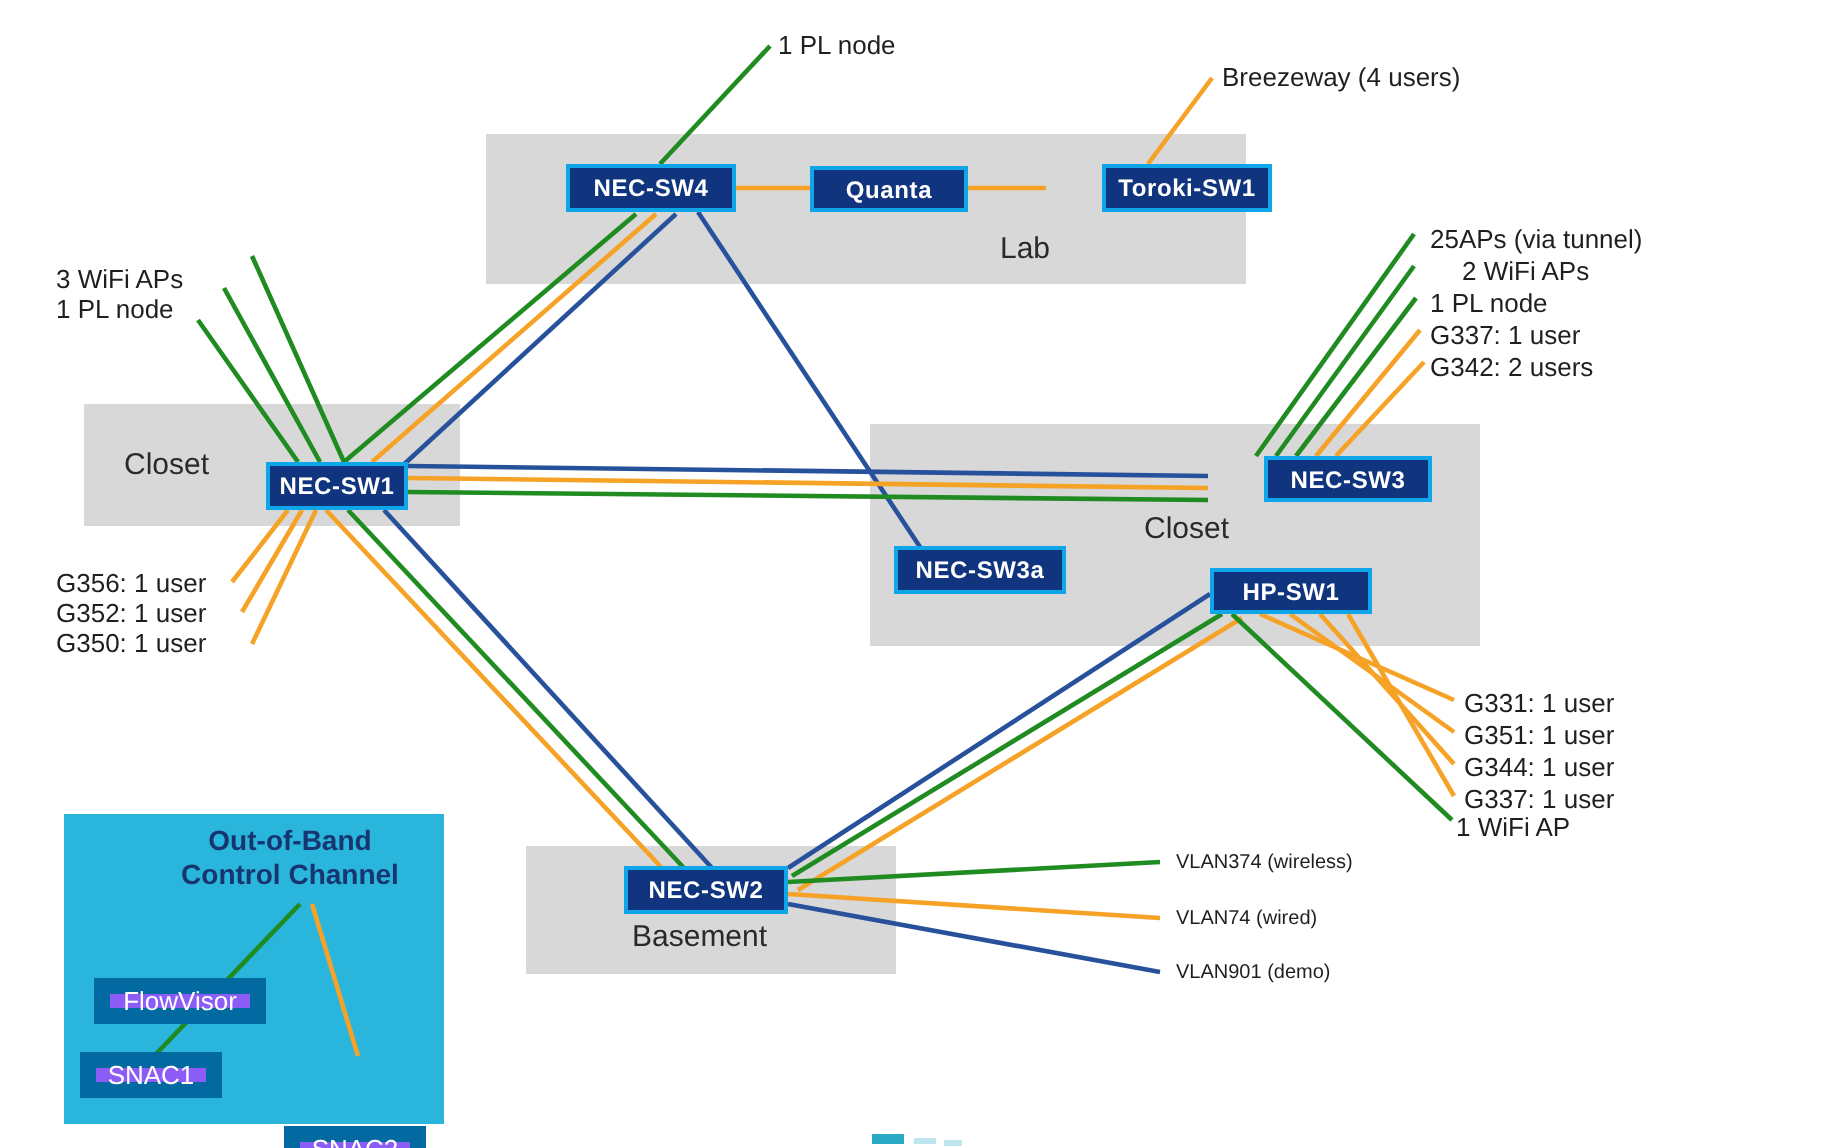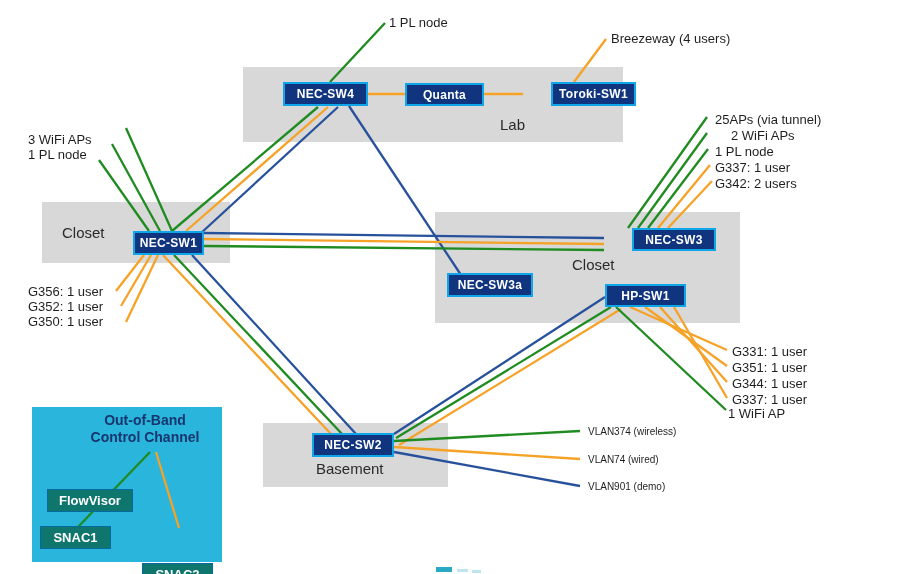--- a/index.html
+++ b/index.html
@@ -13,22 +13,22 @@
   svg.wires{position:absolute;left:0;top:0;z-index:1;}
   .node{
     position:absolute;z-index:3;box-sizing:border-box;
     background:#10347e;border:2px solid #0ea5e9;color:#ffffff;
     font-size:12px;font-weight:bold;letter-spacing:.3px;
     display:flex;align-items:center;justify-content:center;white-space:nowrap;
   }
   .lbl{position:absolute;z-index:3;font-size:13px;color:#1f1f1f;white-space:nowrap;line-height:15px;}
   .lbl.vlan{font-size:10px;}
   .legend-node{
-    position:absolute;z-index:3;box-sizing:border-box;background:#0f766e;
-    border:1px solid #0369a1;color:#ffffff;font-size:13px;font-weight:bold;
+    position:absolute;z-index:3;box-sizing:border-box;background:#8b5cf6;
+    border:8px solid #0369a1;color:#ffffff;font-size:13px;font-weight:normal;
     display:flex;align-items:center;justify-content:center;white-space:nowrap;
   }
   .ctrl-title{
     position:absolute;z-index:3;width:170px;text-align:center;
     font-size:14px;font-weight:bold;color:#17356e;white-space:nowrap;line-height:16px;
   }
 </style>
 </head>
 <body>
 

